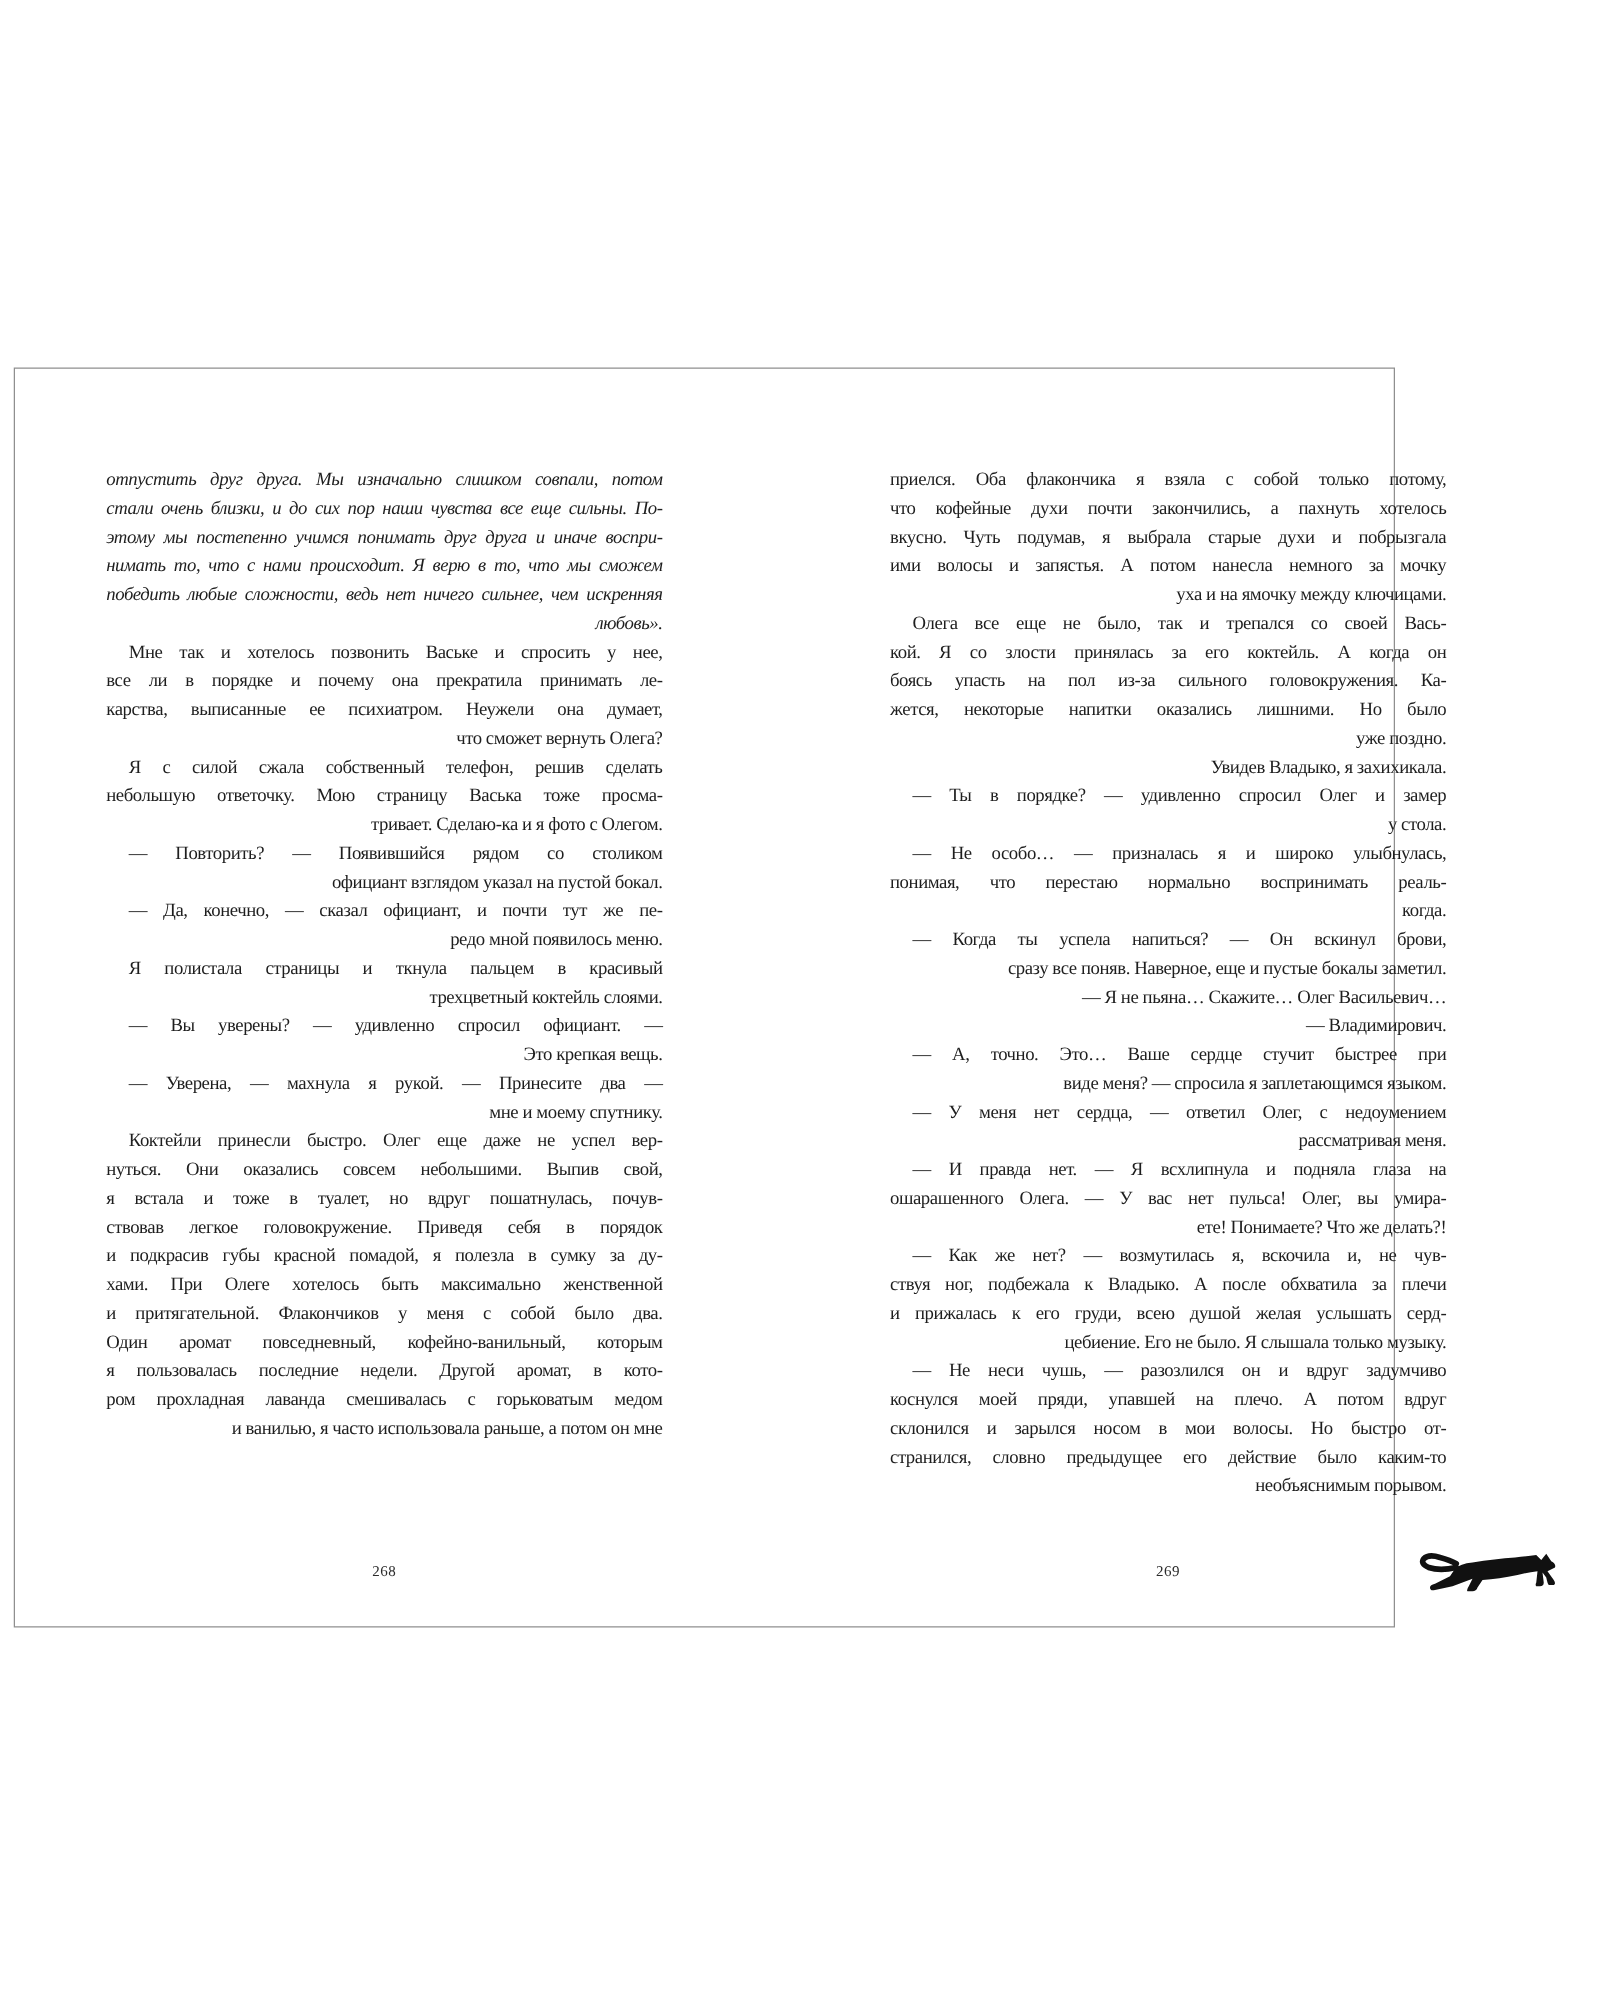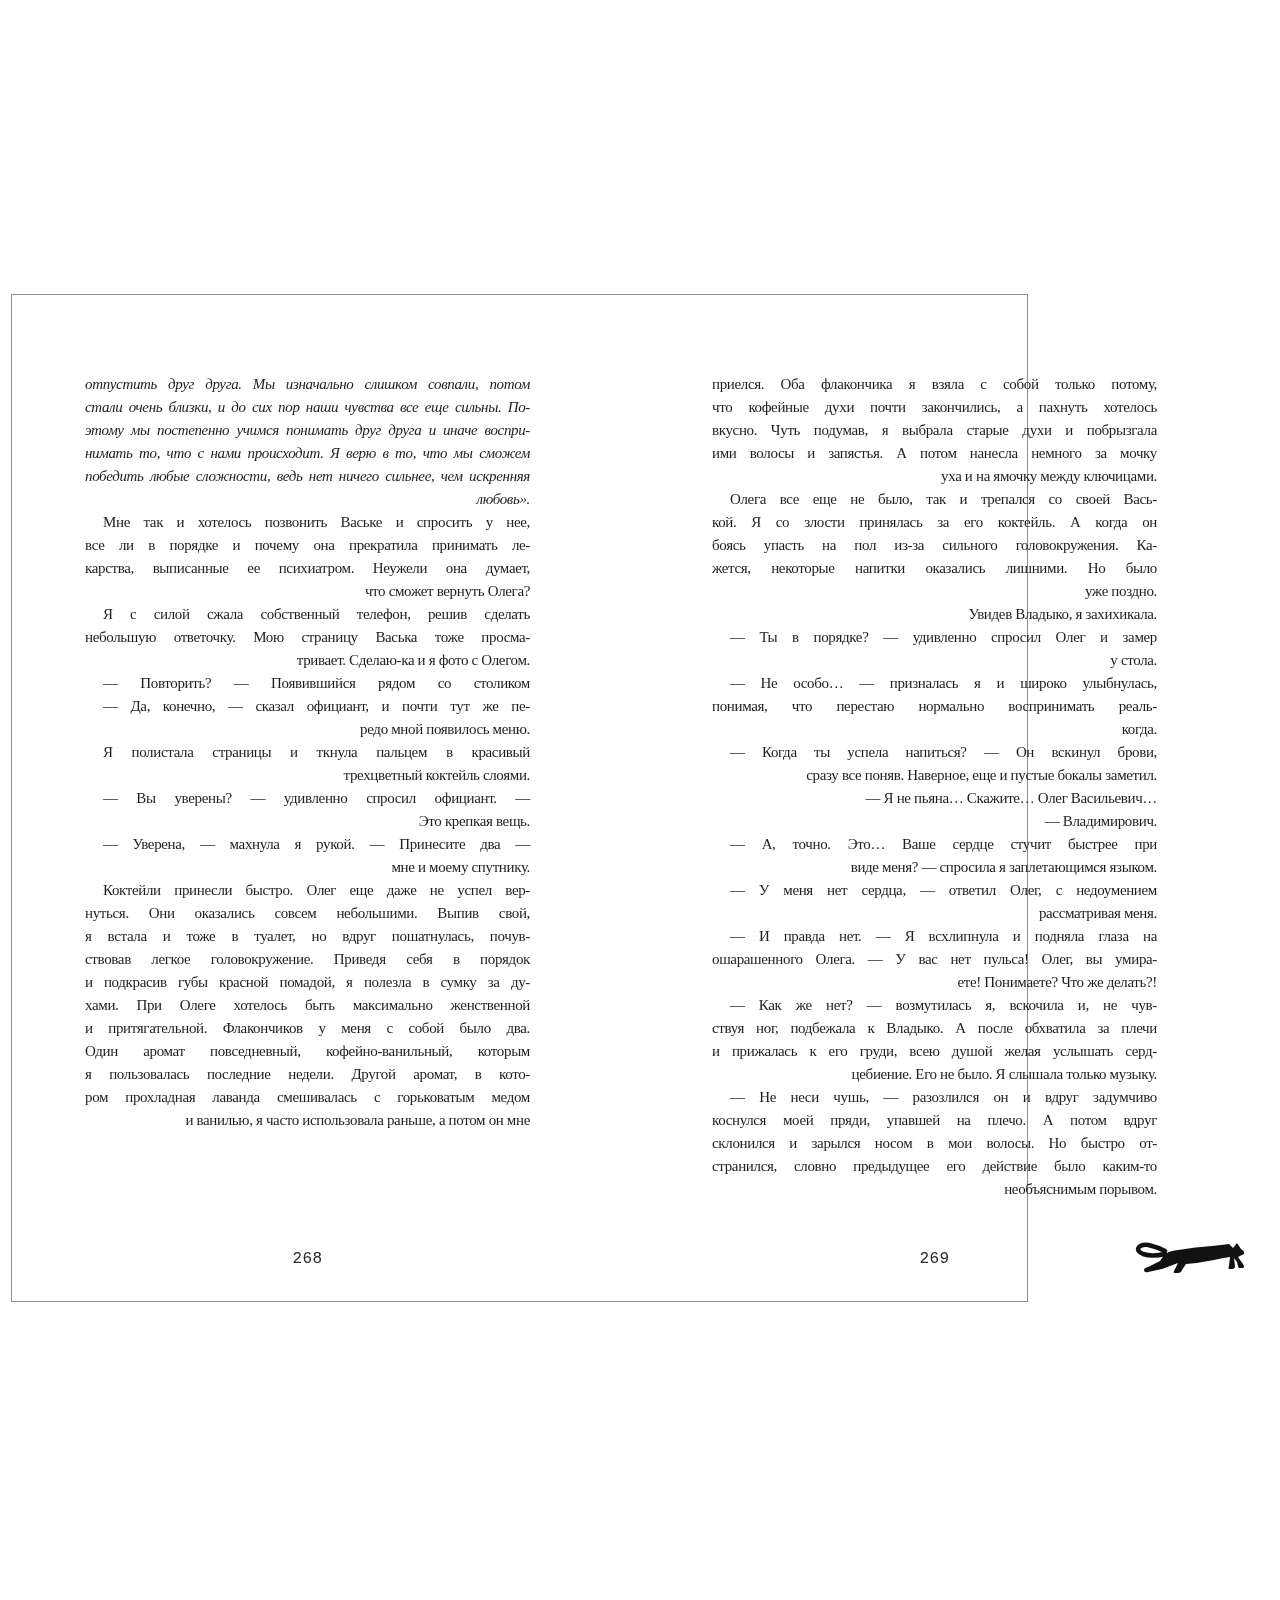--- a/index.html
+++ b/index.html
@@ -11,21 +11,21 @@
     width: 1280px;
     height: 1600px;
     position: relative;
     font-family: "Liberation Serif", "DejaVu Serif", serif;
     color: #1e1e1e;
   }
   .page-frame {
     position: absolute;
     left: 11px;
     top: 294px;
-    width: 1017px;
+    width: 1105px;
     height: 1008px;
     box-sizing: border-box;
     border: 1.5px solid #8f8f8f;
     background: #ffffff;
   }
   .text-column {
     position: absolute;
     top: 78px;
     width: 445px;
     font-size: 15px;
@@ -48,24 +48,23 @@
   .line.last {
     text-align: right;
     text-align-last: auto;
   }
 
   .page-number {
     position: absolute;
     top: 955px;
     width: 445px;
     text-align: center;
-    font-size: 16px;
+    font-size: 12px;
     letter-spacing: 0.4px;
     color: #2b2b2b;
-    font-family: Liberation Mono, monospace;
   }
   .num-left  { left: 73px;  }
   .num-right { left: 700px; }
 
   .cat {
     position: absolute;
     left: 1122px;
     top: 947px;
     width: 112px;
     height: 34px;
@@ -91,20 +90,21 @@
         <div class="line">карства, выписанные ее психиатром. Неужели она думает,</div>
         <div class="line last">что сможет вернуть Олега?</div>
       </div>
       <div class="para indent">
         <div class="line">Я с силой сжала собственный телефон, решив сделать</div>
         <div class="line">небольшую ответочку. Мою страницу Васька тоже просма-</div>
         <div class="line last">тривает. Сделаю-ка и я фото с Олегом.</div>
       </div>
       <div class="para indent">
         <div class="line">— Повторить? — Появившийся рядом со столиком</div>
+        <div class="line last">официант взглядом указал на пустой бокал.</div>
       </div>
       <div class="para indent">
         <div class="line">— Да, конечно, — сказал официант, и почти тут же пе-</div>
         <div class="line last">редо мной появилось меню.</div>
       </div>
       <div class="para indent">
         <div class="line">Я полистала страницы и ткнула пальцем в красивый</div>
         <div class="line last">трехцветный коктейль слоями.</div>
       </div>
       <div class="para indent">

